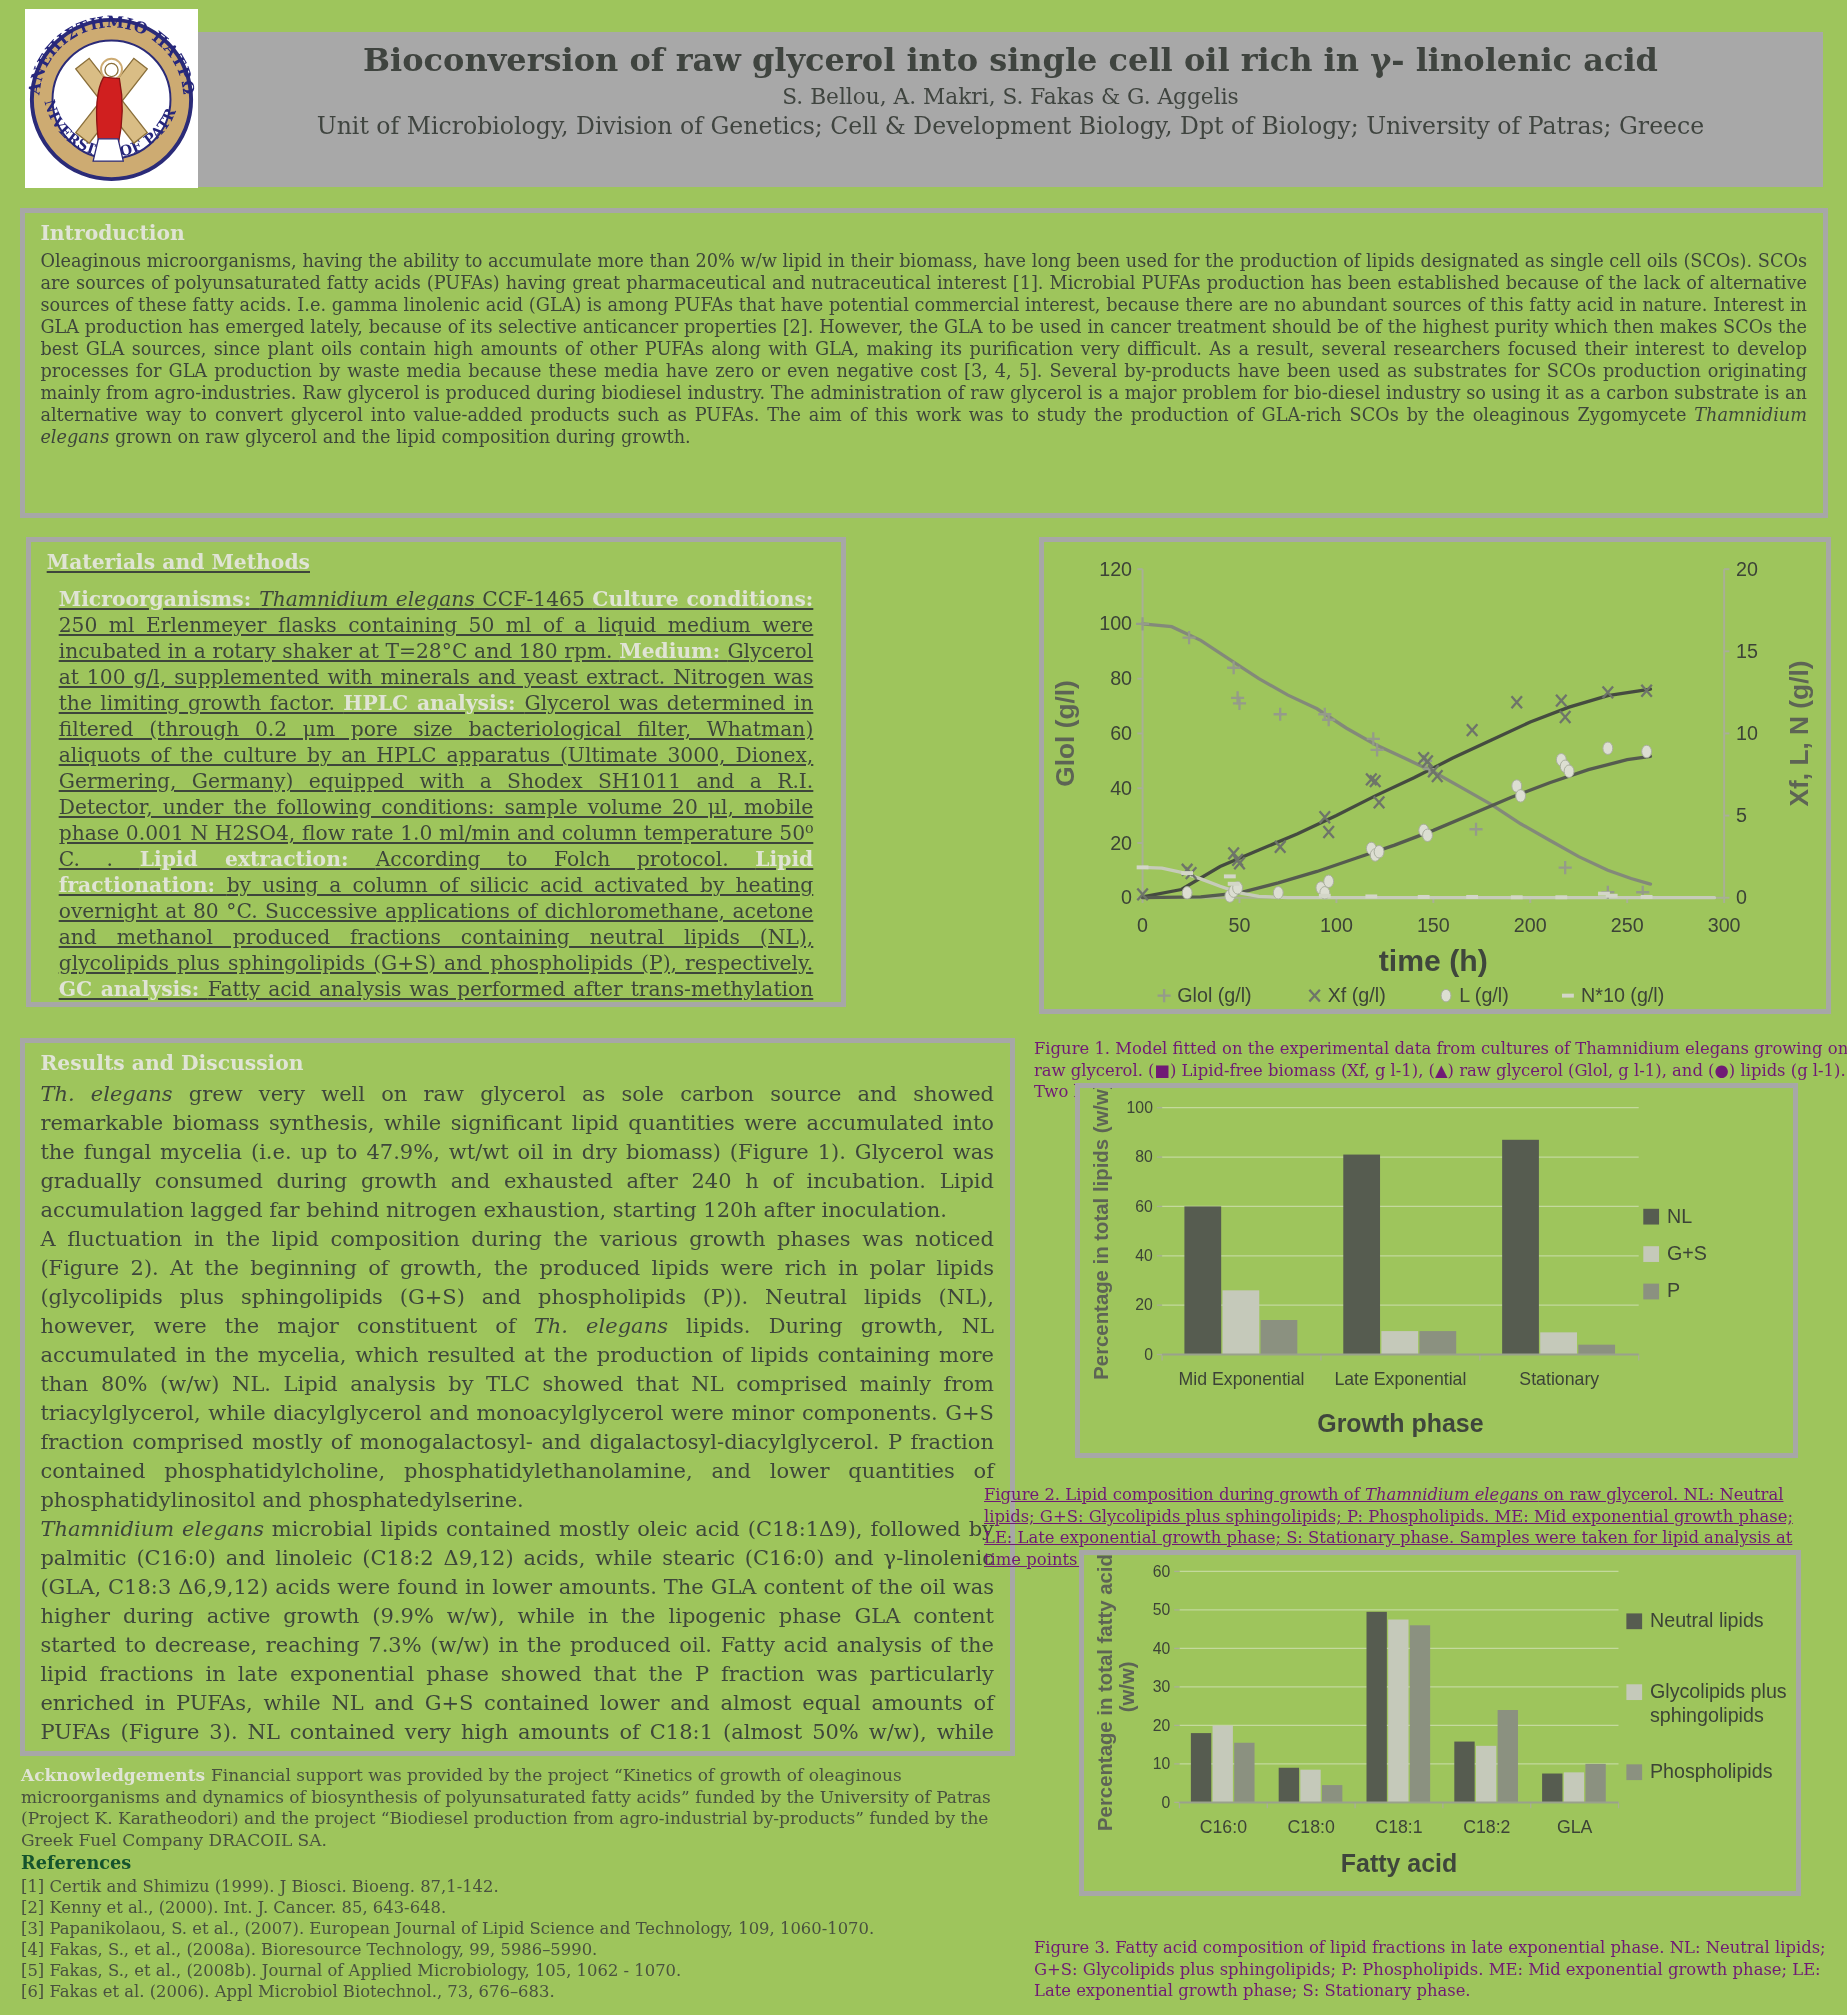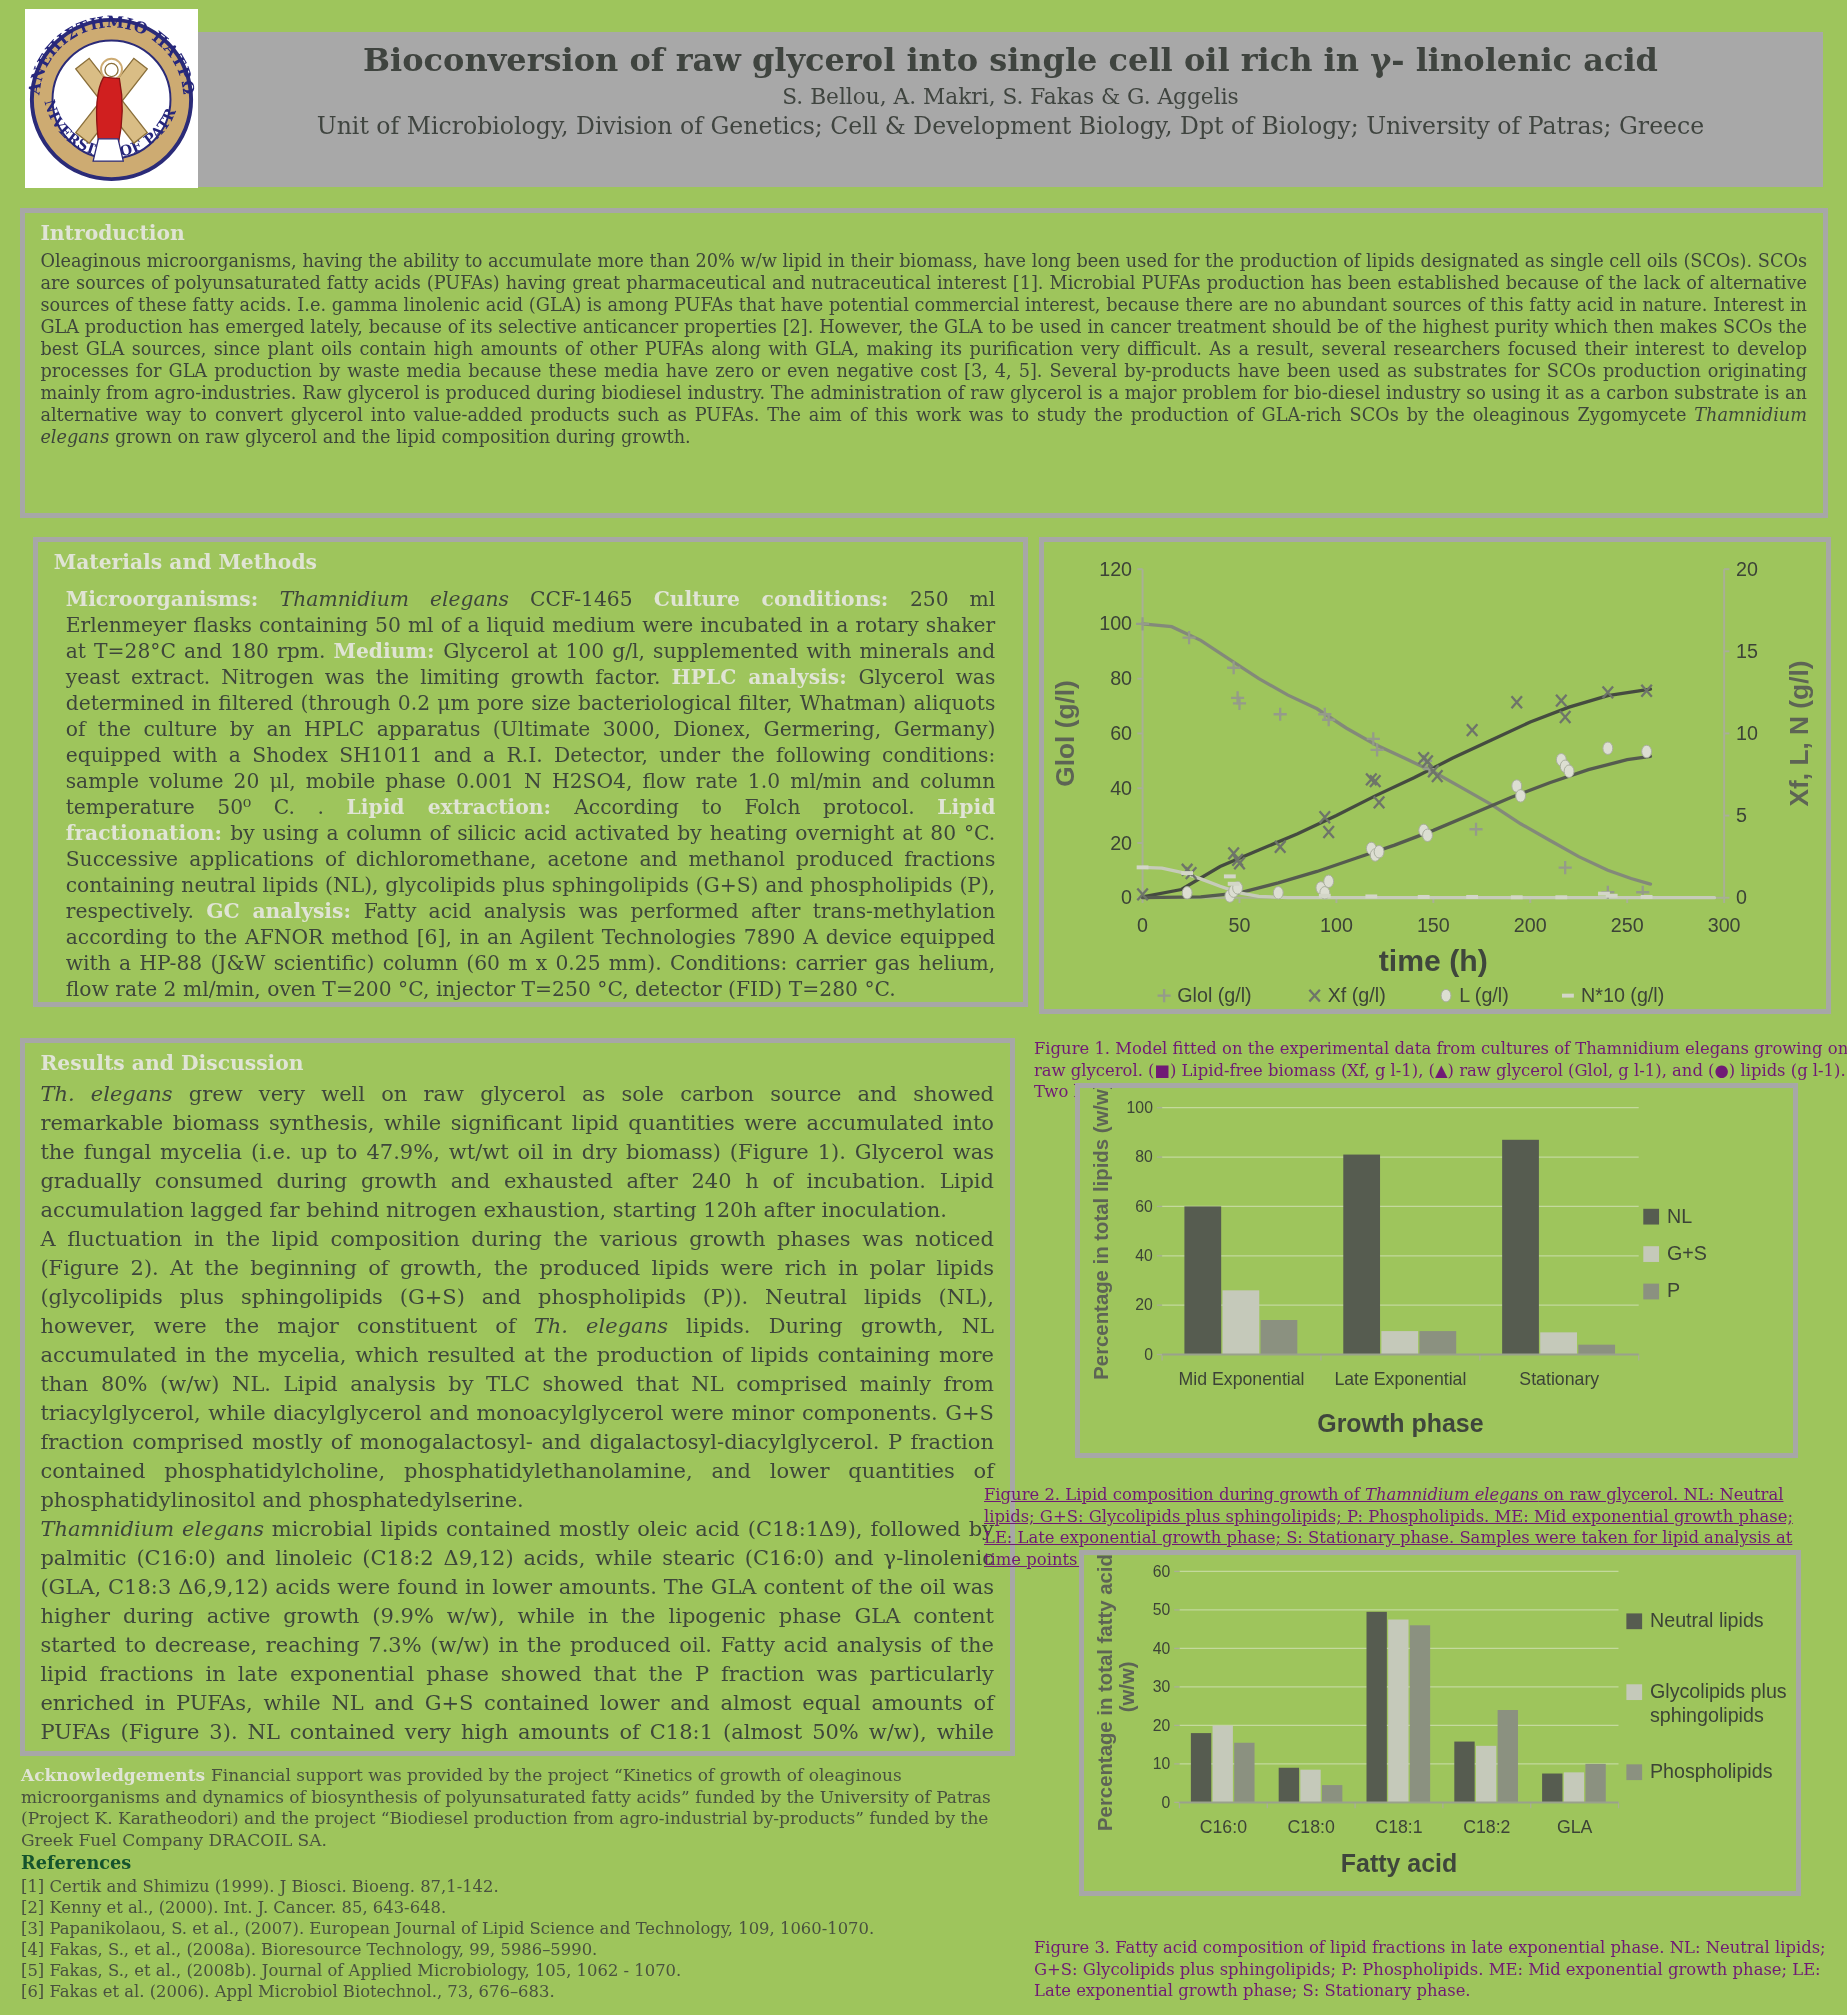--- a/index.html
+++ b/index.html
@@ -10,21 +10,21 @@
   .header-text{position:absolute;left:198px;top:33px;width:1625px;height:152px;text-align:center;color:#3f443f;}
   .title{font-size:32px;font-weight:bold;margin-top:7.9px;}
   .authors{font-size:21.7px;margin-top:5.2px;}
   .affiliation{font-size:23.6px;margin-top:2.6px;}
   .panel{position:absolute;border:5.2px solid #a7a7a7;box-sizing:border-box;padding:5.2px 15.7px;overflow:hidden;background:#9ec55c;}
   .panel h2{color:#e0e4d5;font-size:20.3px;margin:2.6px 0 5.2px 0;font-weight:bold;}
   .kw{color:#e0e4d5;font-weight:bold;}
   .it{font-style:italic;}
   #intro-box{left:19.7px;top:208px;width:1808px;height:310px;}
   #intro-box p{font-size:17.7px;line-height:22px;text-align:justify;margin:0;}
-  #methods-box{left:33px;top:537px;width:995px;height:470px;}
+  #methods-box{left:26px;top:537px;width:820px;height:470px;text-decoration:underline;}
   #methods-box p{font-size:20.3px;line-height:26px;text-align:justify;margin:12px;}
   #results-box{left:19.7px;top:1038px;width:995px;height:718px;}
   #results-box p{font-size:21px;line-height:29px;text-align:justify;margin:0;}
   .chartpanel{padding:0 !important;}
   #fig1-box{left:1039px;top:537px;width:792px;height:477px;}
   #fig2-box{left:1075px;top:1083px;width:723px;height:375px;}
   #fig3-box{left:1079px;top:1550px;width:722px;height:346px;}
   .chart{width:100%;height:100%;}
   .caption{position:absolute;font-size:16.4px;line-height:21.7px;color:#701a75;margin:16px;text-align:left;}
   #fig1-caption{left:1018px;top:1022px;width:820px;}

